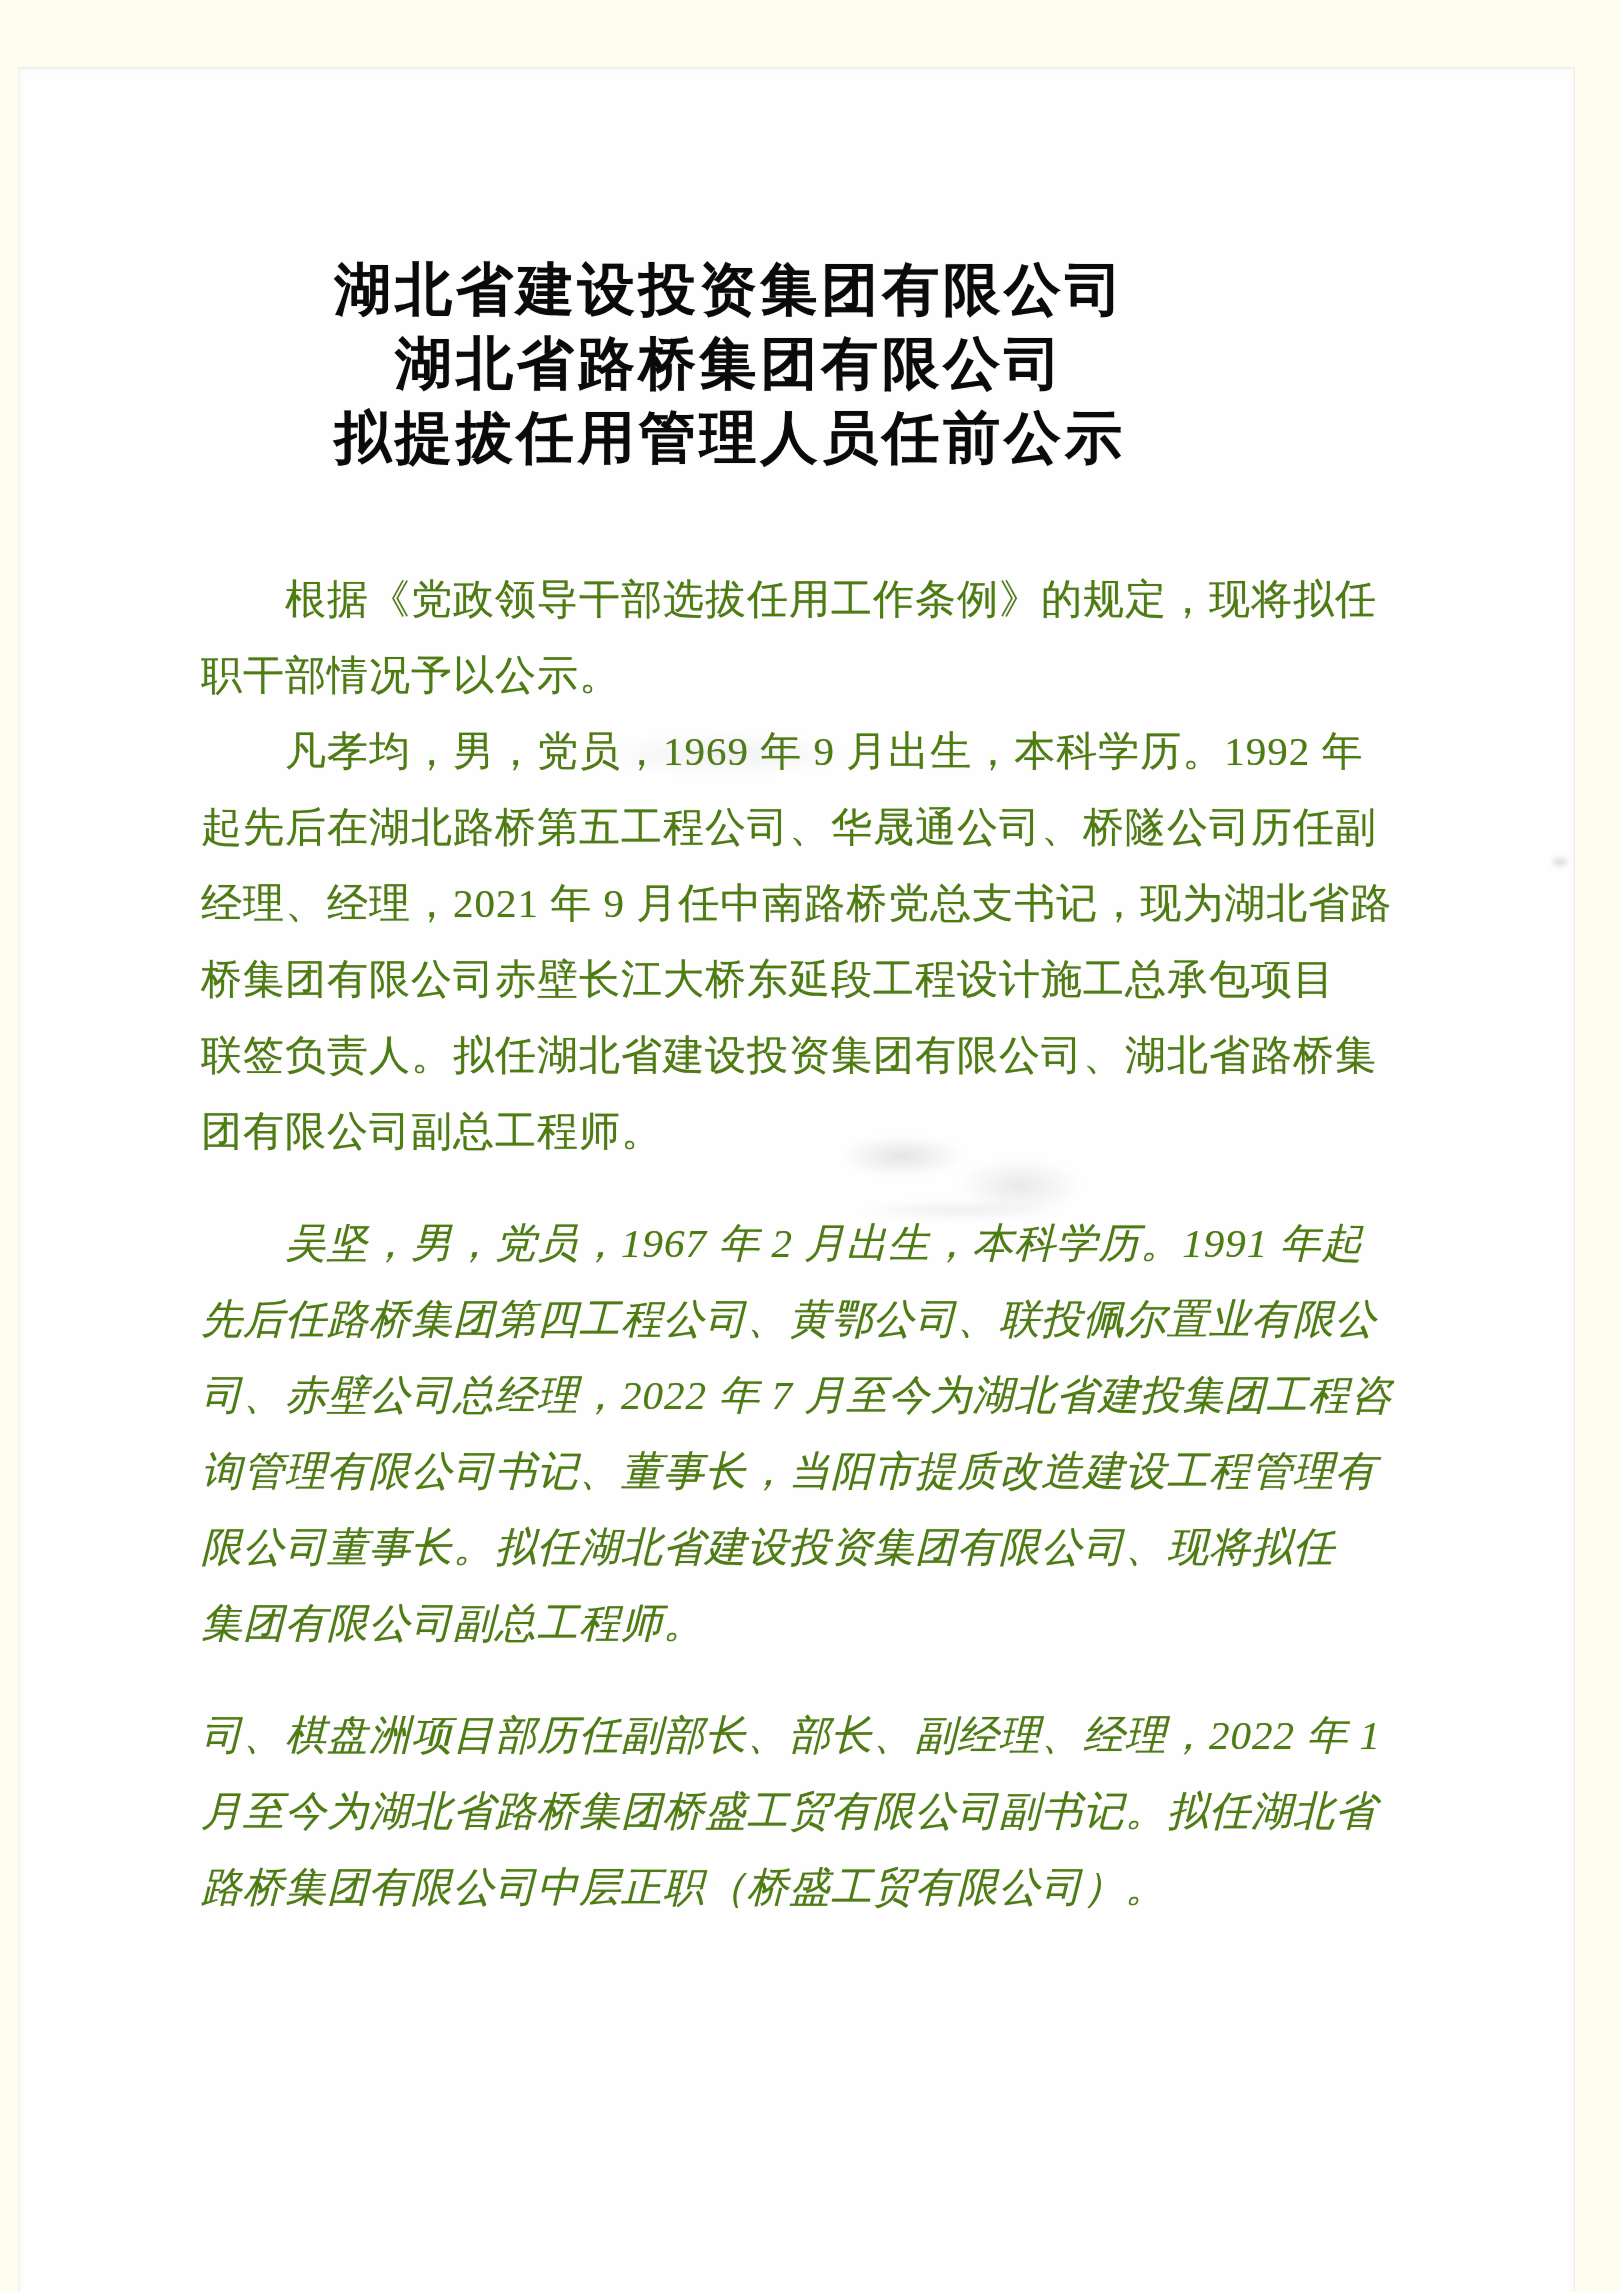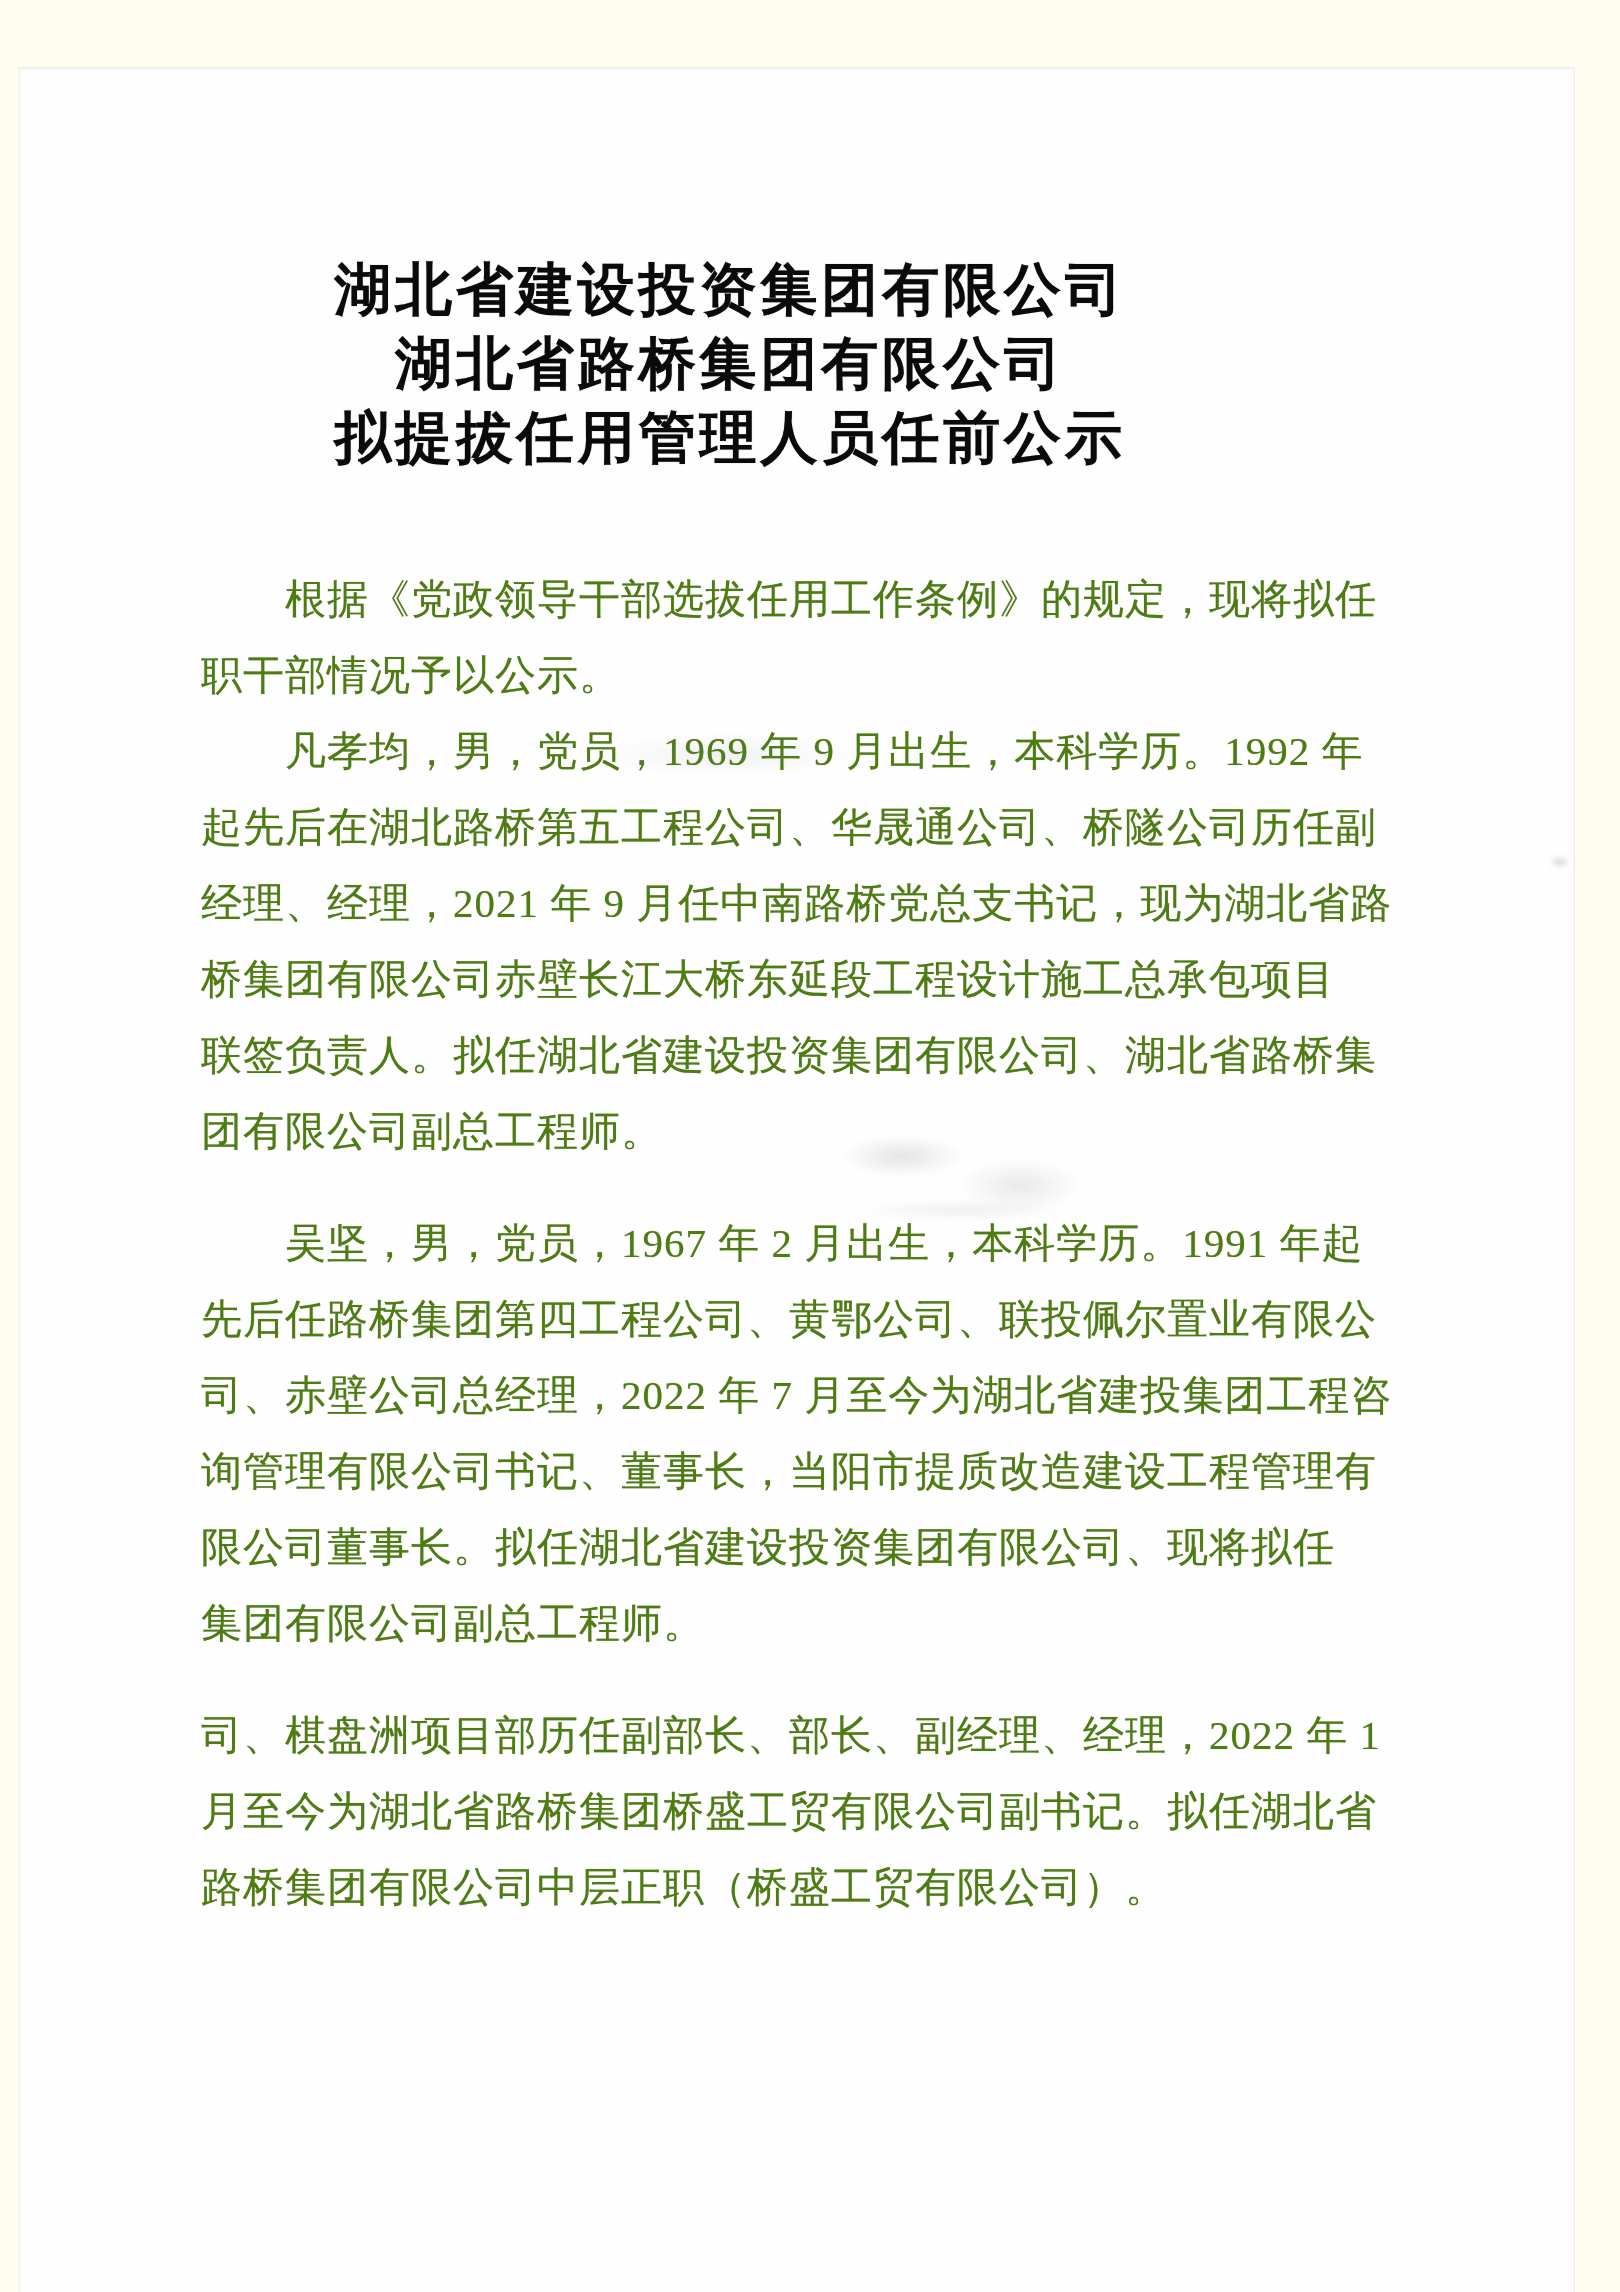--- a/index.html
+++ b/index.html
@@ -48,20 +48,21 @@
     left: 201px;
     top: 561px;
     width: 1215px;
   }
   .para {
     margin: 0;
     padding: 0;
   }
   .para.gap {
     margin-top: 36px;
+    font-style: italic;
   }
   .line {
     height: 76px;
     line-height: 76px;
     font-size: 41px;
     letter-spacing: 1px;
     color: #4d7c0f;
     white-space: nowrap;
     text-shadow: 0 0 1px rgba(20,20,20,0.35);
   }

